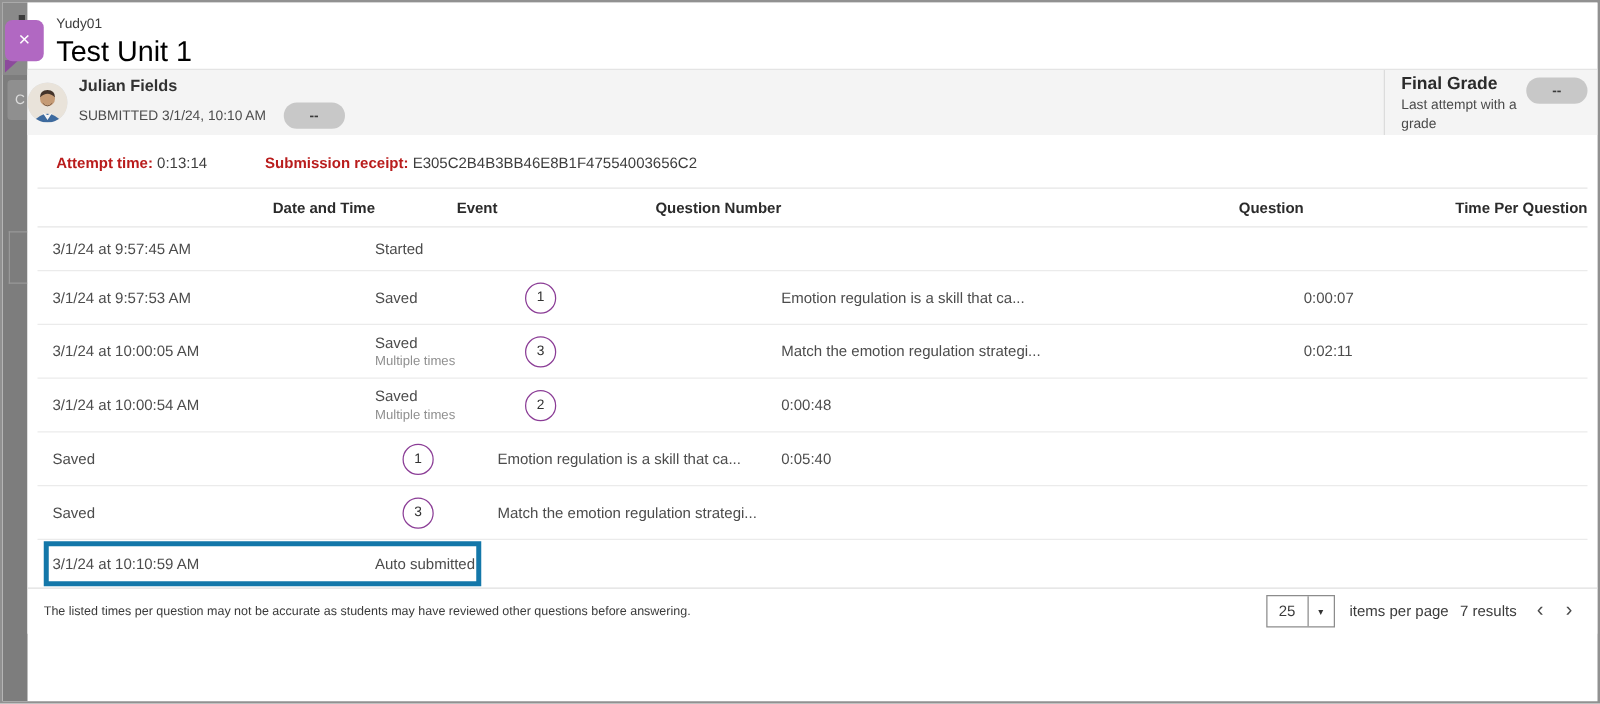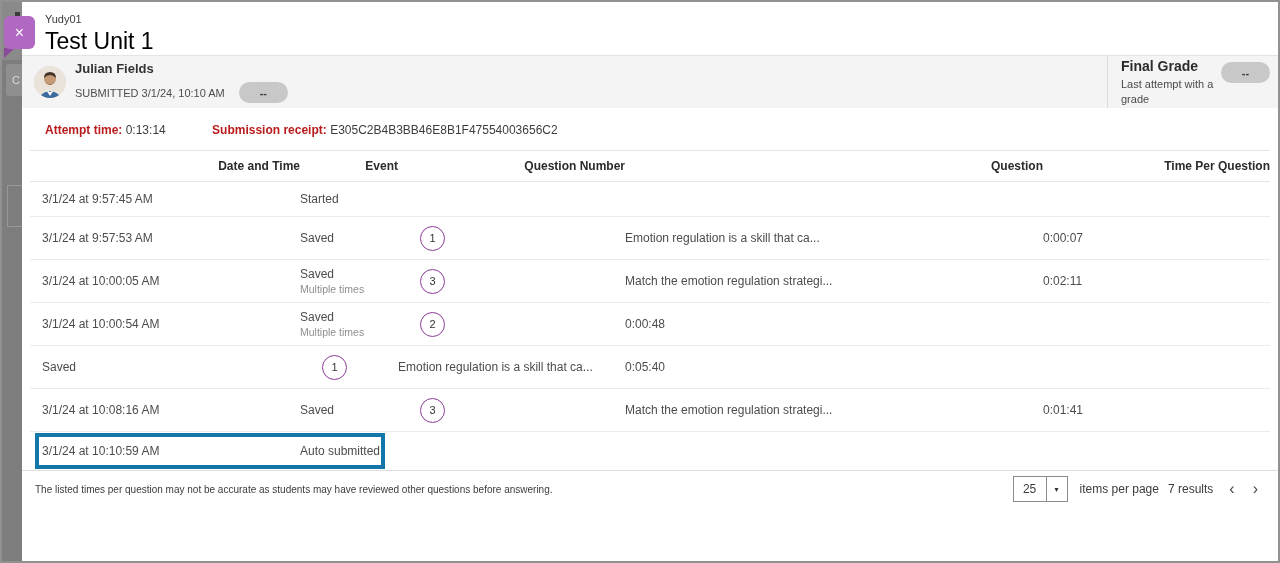--- a/index.html
+++ b/index.html
@@ -28,21 +28,21 @@
 
   
   .panel{ position:absolute; left:20px; top:0; width:1256px; height:505px; background:#fff;
           display:flex; flex-direction:column; }
 
   .panel-header{ height:67px; padding:11px 0 0 23px; border-bottom:1px solid #e4e4e4; }
   .course-code{ font-size:11px; color:#3c3c3c; margin-bottom:3px; }
   .page-title{ font-family:Liberation Sans, sans-serif; font-size:23px; color:#000000; }
 
   .student-band{ height:67px; background:#f4f4f4; display:flex; align-items:center;
-                 padding-left:12px; }
+                 }
   .avatar{ width:32px; height:32px; border-radius:50%; overflow:hidden; margin-right:9px;
            flex:0 0 32px; background:#ddd; }
   .student-name{ font-size:13px; font-weight:bold; color:#333; }
   .submitted-row{ font-size:11px; color:#4c4c4c; margin-top:6px; display:flex; align-items:center; }
   .pill{ display:inline-flex; align-items:center; justify-content:center; min-width:49px;
          height:21px; background:#c8c8c8; border:none; border-radius:11px; font-size:11px;
          font-weight:bold; color:#3a3a3a; cursor:pointer; }
   .submitted-row .pill{ margin-left:14px; }
 
   .final-grade{ margin-left:auto; display:flex; align-items:flex-start;
@@ -222,30 +222,28 @@
         </div>
         <div>
           <div class="qnum-badge">1</div>
         </div>
         <div>Emotion regulation is a skill that ca...</div>
         <div>0:05:40</div>
       </div>
 
       <div class="trow">
 
-        <div>3/1/24 at 10:08:16 AM</div>
         <div class="event-cell">
           <span>Saved</span>
 
         </div>
         <div>
           <div class="qnum-badge">3</div>
         </div>
         <div>Match the emotion regulation strategi...</div>
-        <div>0:01:41</div>
       </div>
 
       <div class="trow highlighted">
         <div class="hl-outline"></div>
         <div>3/1/24 at 10:10:59 AM</div>
         <div class="event-cell">
           <span>Auto submitted</span>
 
         </div>
         <div>

